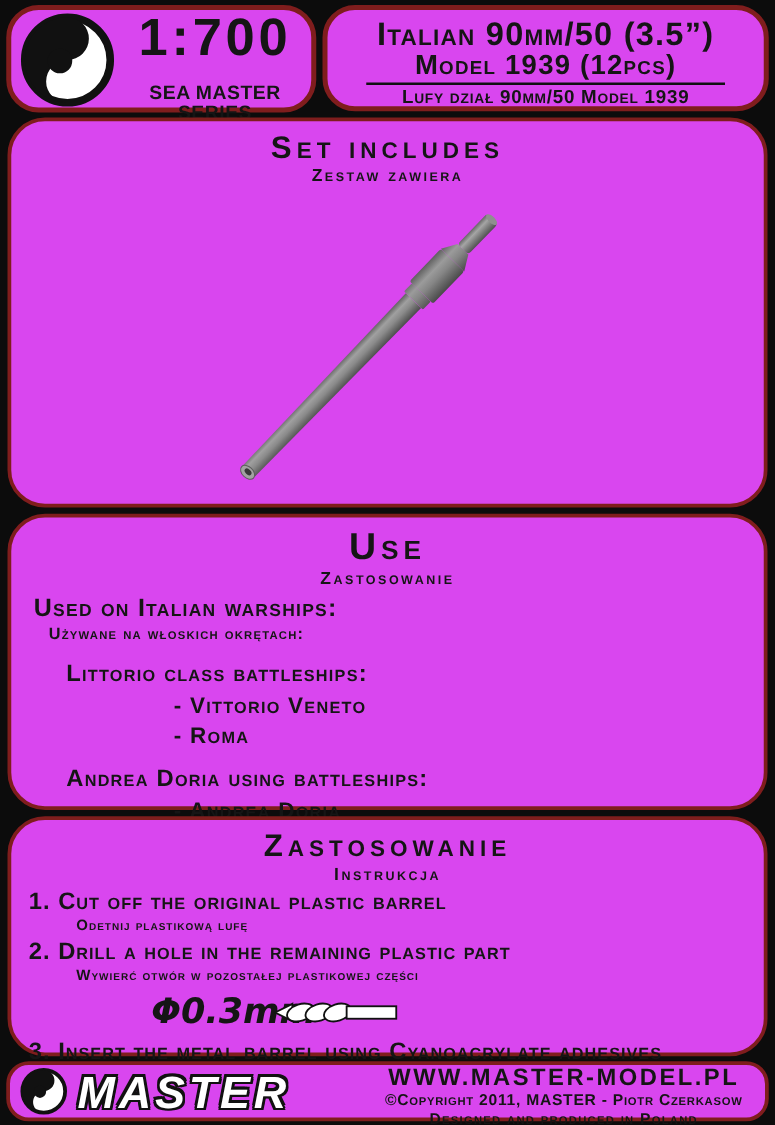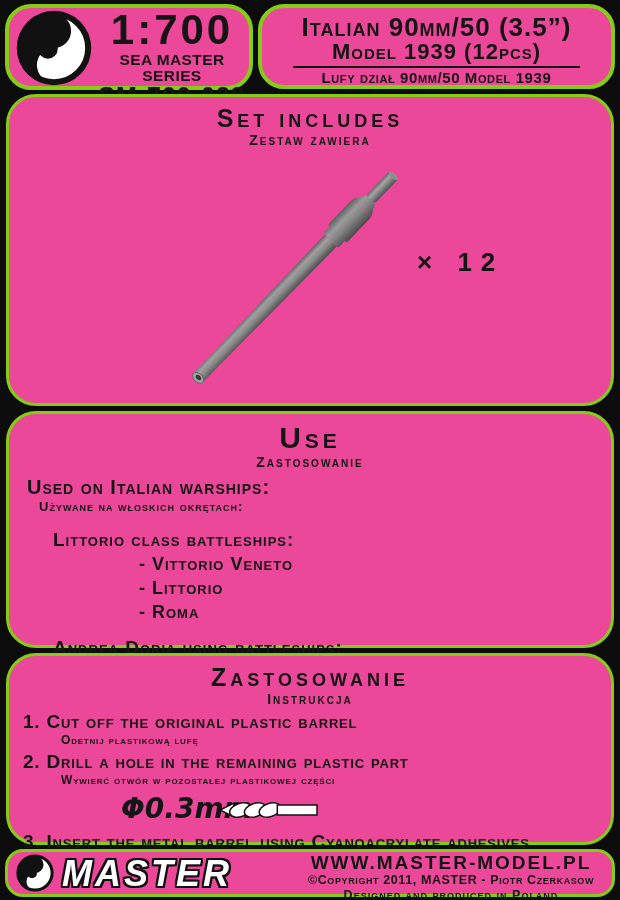--- a/index.html
+++ b/index.html
@@ -6,32 +6,32 @@
   body{
     width:620px;height:900px;
     background:#0c0c0c;
     font-family:"Liberation Sans", sans-serif;
     color:#151515;
     position:relative;
     overflow:hidden;
   }
   .panel{
     position:absolute;
-    background:#ec4899;
-    border:3px solid #84cc16;
+    background:#d946ef;
+    border:3px solid #7f1d1d;
     box-sizing:border-box;
   }
   .sc{font-variant:small-caps;font-weight:bold;}
 
   
   .header-left{left:5px;top:4px;width:248px;height:86px;border-radius:26px;border-width:4px;}
   .logo-lg{position:absolute;left:7px;top:2px;width:76px;height:76px;}
   .brand-text{position:absolute;left:86px;top:1px;width:154px;text-align:center;}
   .scale-label{font-size:42px;font-weight:bold;letter-spacing:3px;line-height:1.0;}
-  .series-label{font-size:15.5px;font-weight:bold;letter-spacing:0.4px;line-height:1.0;margin-top:1px;}
+  .series-label{font-size:15.5px;font-weight:bold;letter-spacing:0.4px;line-height:1.0;margin-top:16px;}
   .sku-label{font-size:25px;font-weight:bold;letter-spacing:1px;line-height:1.0;margin-top:1px;}
 
   
   .header-right{left:258px;top:4px;width:357px;height:85px;border-radius:26px;border-width:4px;text-align:center;padding-top:6px;}
   .hr-title1{font-size:26px;letter-spacing:1px;line-height:1.0;}
   .hr-title2{font-size:22px;letter-spacing:1px;line-height:1.05;}
   .hr-divider{height:2px;background:#111;width:82%;margin:3px auto 2px auto;}
   .hr-sub{font-size:15px;letter-spacing:0.6px;line-height:1.0;}
 
   
@@ -129,33 +129,31 @@
       <rect x="194" y="-10.5" width="9" height="21" rx="1" fill="url(#gCollar)"></rect>
       <rect x="203" y="-13" width="36" height="26" rx="2" fill="url(#gCollar)"></rect>
       <polygon points="239,-13 251,-6 251,6 239,13" fill="url(#gCollar)"></polygon>
       <rect x="251" y="-6" width="34" height="12" rx="3" fill="url(#gTip)"></rect>
       <ellipse cx="284" cy="0" rx="2.6" ry="5.6" fill="#8f8f8f"></ellipse>
       <ellipse cx="3" cy="0" rx="4.4" ry="6.6" fill="#a2a2a2" stroke="#5c5c5c" stroke-width="0.8"></ellipse>
       <ellipse cx="3.5" cy="0" rx="2.1" ry="3.2" fill="#383838"></ellipse>
     </g>
   </svg>
 
-  <div class="qty">× 12</div>
 </div>
 
 <div class="panel use-panel">
   <div class="sec-head use-head sc">Use</div>
   <div class="sec-sub sc">Zastosowanie</div>
 
   <div class="use-intro sc">Used on Italian warships:</div>
   <div class="use-intro-pl sc">Używane na włoskich okrętach:</div>
 
   <div class="ship-class sc">Littorio class battleships:</div>
   <div class="ship-line sc">- Vittorio Veneto</div>
-  <div class="ship-line sc">- Littorio</div>
   <div class="ship-line sc">- Roma</div>
 
   <div class="ship-class sc">Andrea Doria using battleships:</div>
   <div class="ship-line sc">- Andrea Doria</div>
   <div class="ship-line sc">- Caio Duilio</div>
 </div>
 
 <div class="panel instr-panel">
   <div class="sec-head sc">Zastosowanie</div>
   <div class="sec-sub sc">Instrukcja</div>

